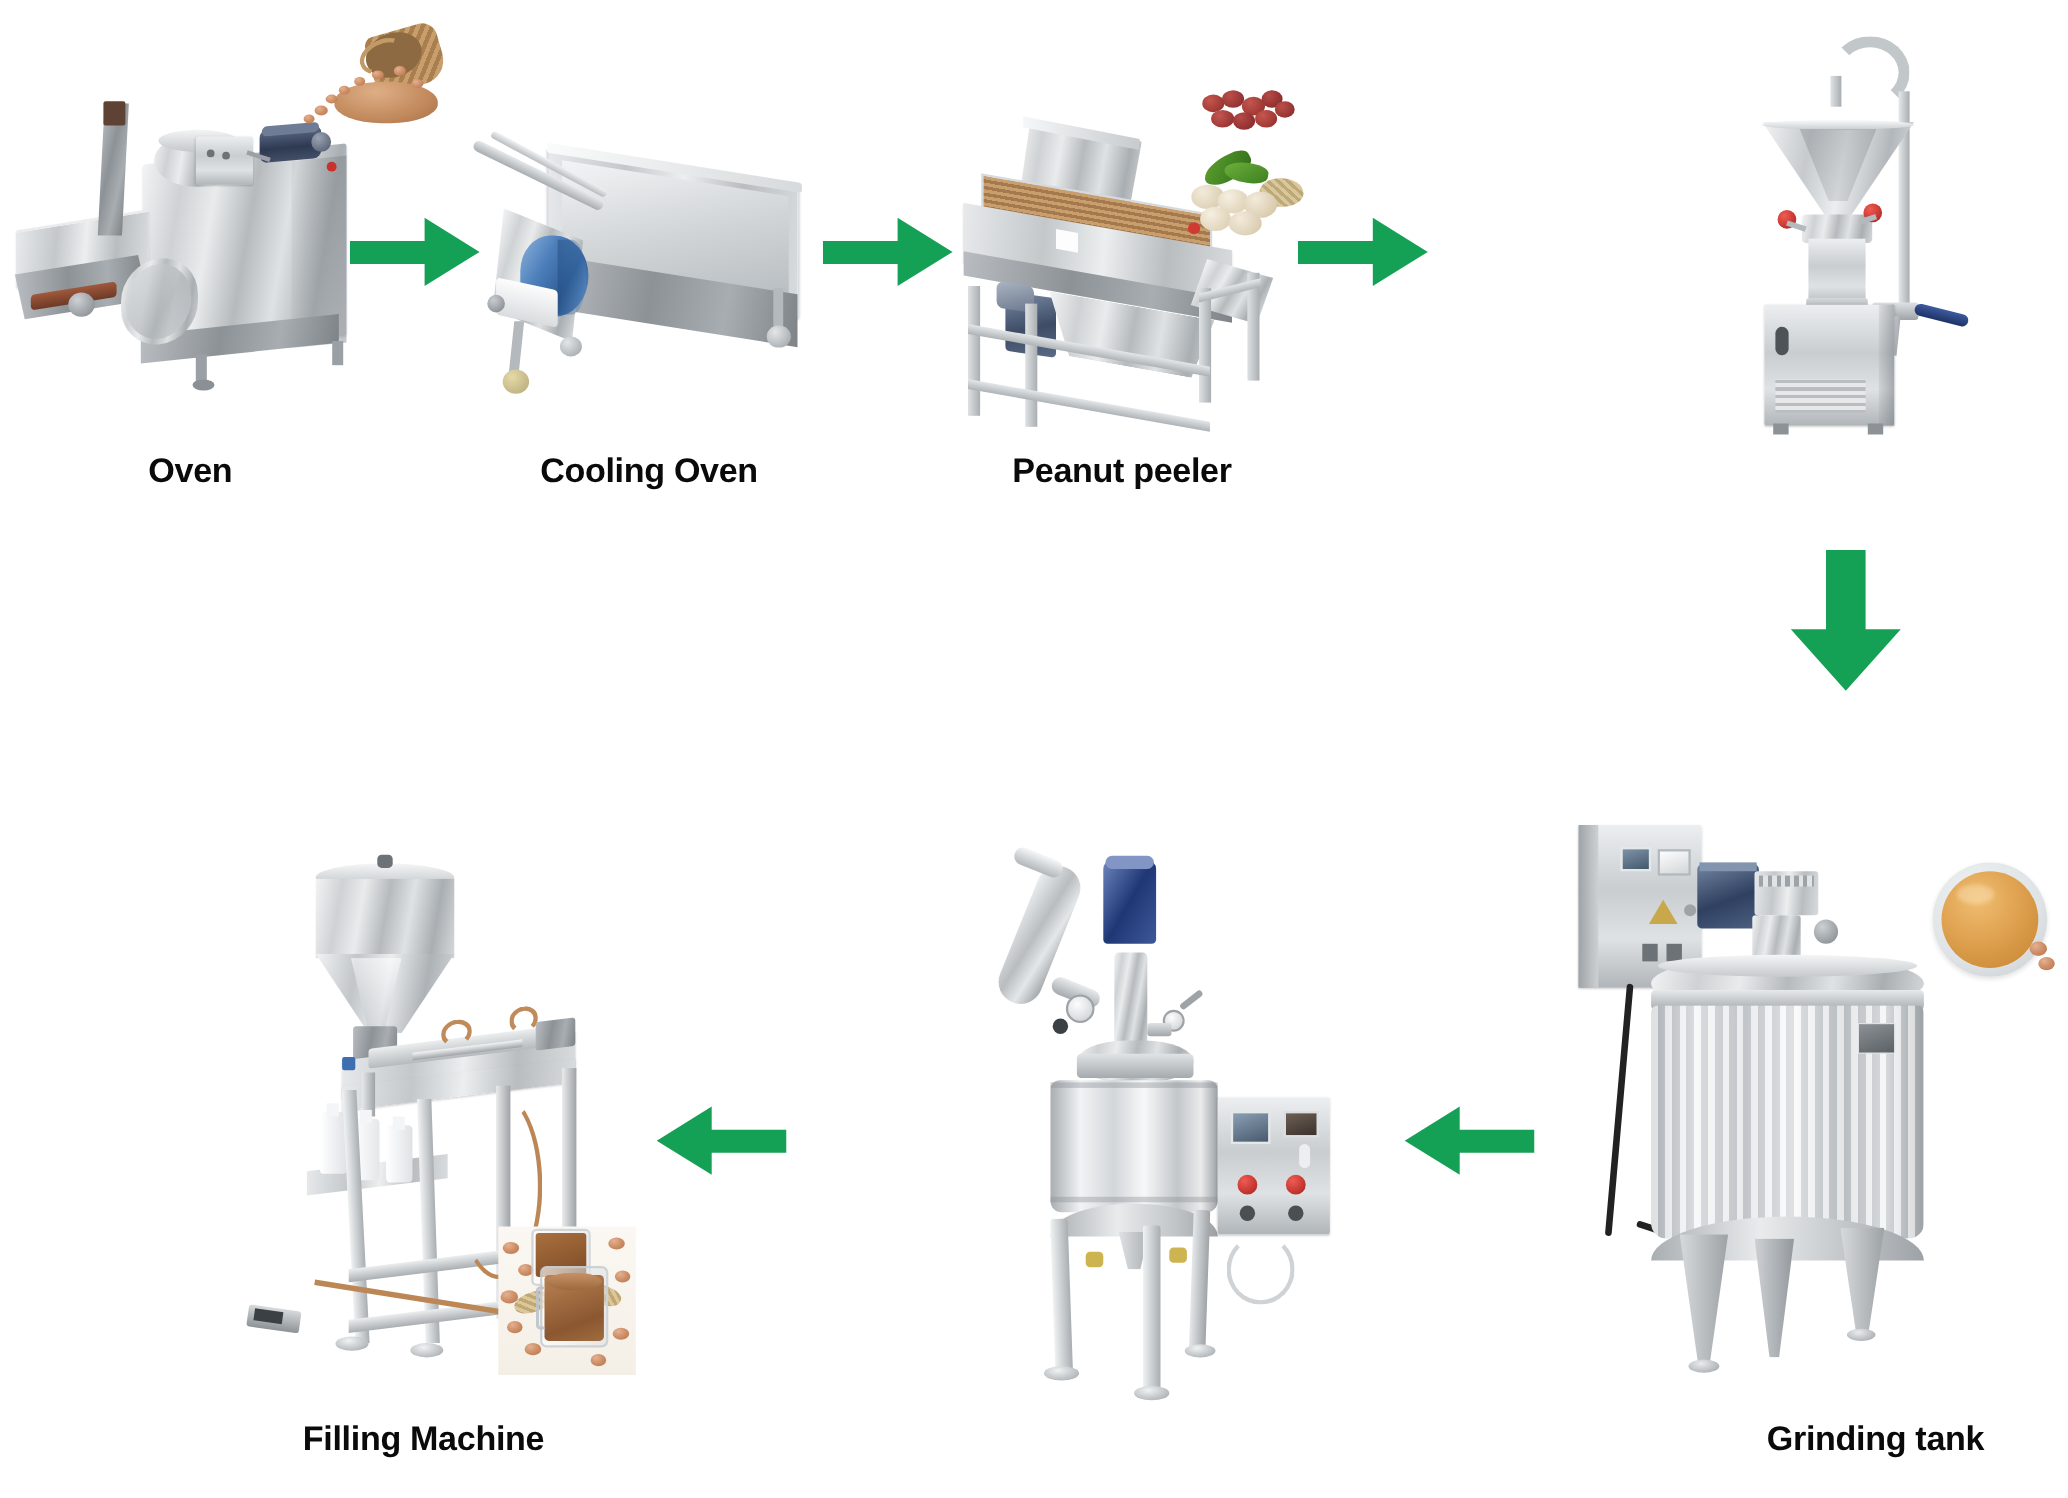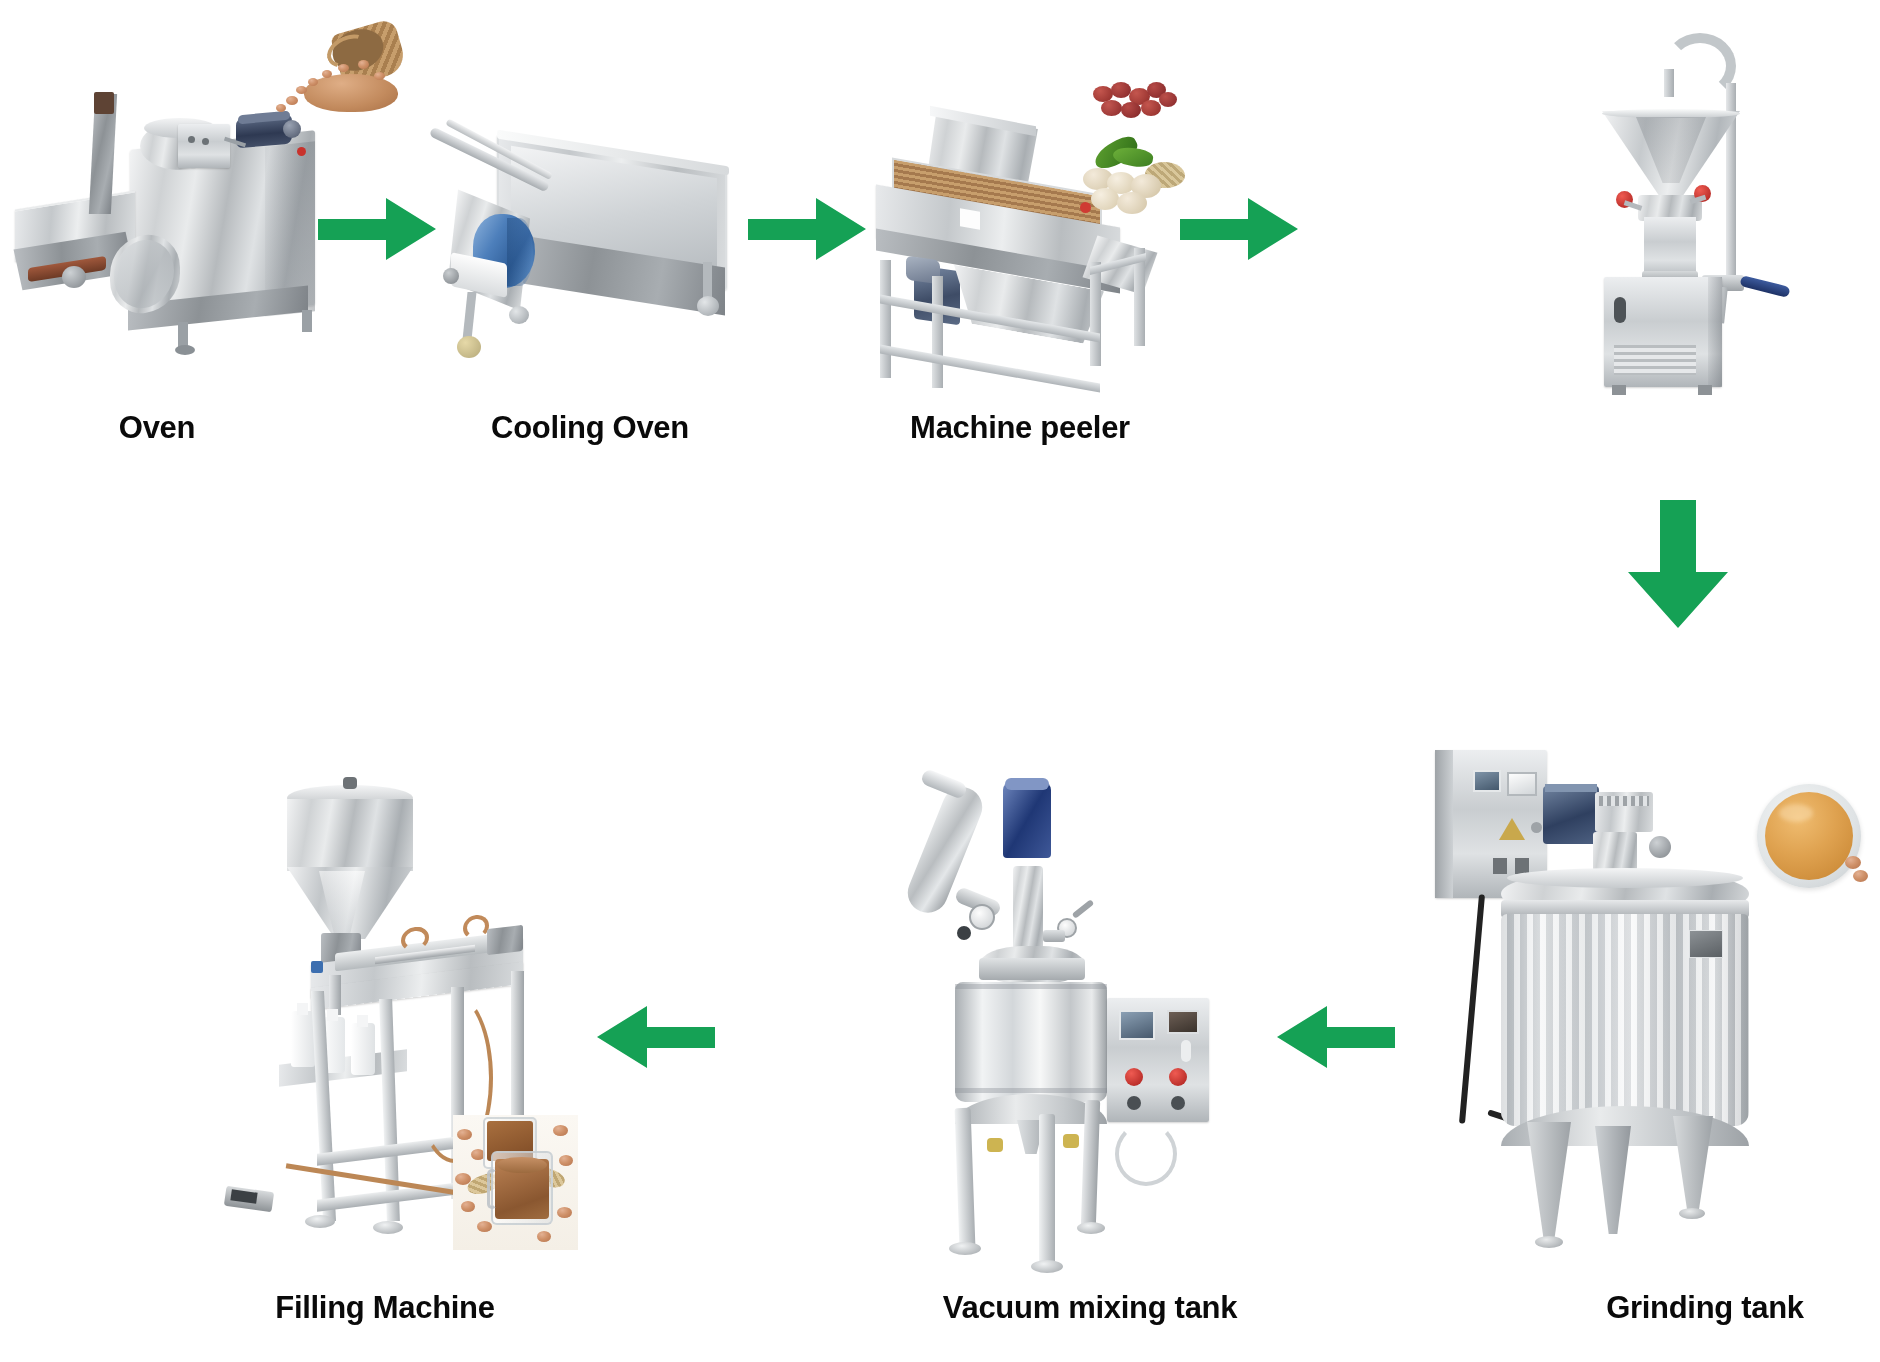--- a/index.html
+++ b/index.html
@@ -108,21 +108,21 @@
       <div class="peanut" style="left:34px;top:74px;width:11px;height:8px;"></div>
       <div class="peanut" style="left:46px;top:66px;width:10px;height:8px;"></div>
       <div class="peanut" style="left:24px;top:84px;width:12px;height:9px;"></div>
       <div class="peanut" style="left:60px;top:58px;width:10px;height:8px;"></div>
       <div class="peanut" style="left:76px;top:52px;width:11px;height:8px;"></div>
       <div class="peanut" style="left:96px;top:48px;width:11px;height:9px;"></div>
       <div class="peanut" style="left:112px;top:60px;width:11px;height:8px;"></div>
       <div class="peanut" style="left:14px;top:92px;width:10px;height:8px;"></div>
     </div>
   </div>
-  <div class="caption" style="left:32px;top:410px;width:250px;">Oven</div>
+  <div class="caption" style="left:48px;top:410px;width:250px;">Oven</div>
 
   <div class="arrow" style="left:318px;top:192px;width:120px;height:75px;">
     <svg viewBox="0 0 120 75" preserveAspectRatio="none" aria-hidden="true">
       <polygon points="0,27 68,27 68,6 118,37 68,68 68,48 0,48" fill="#15a155"></polygon>
     </svg>
   </div>
 
   <div class="node" style="left:425px;top:110px;width:320px;height:290px;">
     <div class="node-img">
 
@@ -214,21 +214,21 @@
         <div style="position:absolute;left:34px;top:6px;width:40px;height:18px;border-radius:60% 40% 50% 50%;background:linear-gradient(140deg,#6fb23b,#3b7d20);transform:rotate(10deg);"></div>
         <div style="position:absolute;left:66px;top:20px;width:40px;height:26px;border-radius:50% 55% 50% 50%;background:repeating-linear-gradient(42deg,#d9c79b 0 3px,#bda878 3px 6px);"></div>
         <div style="position:absolute;left:4px;top:26px;width:30px;height:22px;border-radius:50%;background:radial-gradient(circle at 35% 30%,#f3eada,#d2c4a5);"></div>
         <div style="position:absolute;left:28px;top:30px;width:28px;height:22px;border-radius:50%;background:radial-gradient(circle at 35% 30%,#f6efe1,#d7c9aa);"></div>
         <div style="position:absolute;left:52px;top:32px;width:30px;height:24px;border-radius:50%;background:radial-gradient(circle at 35% 30%,#f3eada,#cfc09f);"></div>
         <div style="position:absolute;left:12px;top:46px;width:28px;height:22px;border-radius:50%;background:radial-gradient(circle at 35% 30%,#f6efe1,#d7c9aa);"></div>
         <div style="position:absolute;left:38px;top:50px;width:30px;height:22px;border-radius:50%;background:radial-gradient(circle at 35% 30%,#f3eada,#d2c4a5);"></div>
       </div>
     </div>
   </div>
-  <div class="caption" style="left:855px;top:410px;width:330px;">Machine peeler</div>
+  <div class="caption" style="left:855px;top:410px;width:330px;">Peanut peeler</div>
 
   <div class="arrow" style="left:1180px;top:192px;width:120px;height:75px;">
     <svg viewBox="0 0 120 75" preserveAspectRatio="none" aria-hidden="true">
       <polygon points="0,27 68,27 68,6 118,37 68,68 68,48 0,48" fill="#15a155"></polygon>
     </svg>
   </div>
 
   <div class="node" style="left:1580px;top:25px;width:280px;height:370px;">
     <div class="node-img">
 
@@ -384,21 +384,20 @@
 
       <div style="position:absolute;left:22px;top:338px;width:16px;height:140px;background:linear-gradient(90deg,#f0f2f3,#a9aeb2);border-radius:3px;transform:rotate(-2deg);"></div>
       <div style="position:absolute;left:104px;top:344px;width:16px;height:152px;background:linear-gradient(90deg,#f0f2f3,#a9aeb2);border-radius:3px;"></div>
       <div style="position:absolute;left:148px;top:330px;width:15px;height:128px;background:linear-gradient(90deg,#e6e8ea,#9ea3a7);border-radius:3px;transform:rotate(2deg);"></div>
 
       <div style="position:absolute;left:14px;top:472px;width:32px;height:13px;border-radius:50%;background:radial-gradient(ellipse at 40% 30%,#f0f2f3,#9ea3a7);"></div>
       <div style="position:absolute;left:96px;top:490px;width:32px;height:13px;border-radius:50%;background:radial-gradient(ellipse at 40% 30%,#f0f2f3,#9ea3a7);"></div>
       <div style="position:absolute;left:142px;top:452px;width:28px;height:12px;border-radius:50%;background:radial-gradient(ellipse at 40% 30%,#f0f2f3,#9ea3a7);"></div>
     </div>
   </div>
-  <div class="caption" style="left:890px;top:1290px;width:400px;">Vacuum mixing tank</div>
 
   <div class="arrow" style="left:595px;top:1000px;width:120px;height:75px;">
     <svg viewBox="0 0 120 75" preserveAspectRatio="none" aria-hidden="true">
       <polygon points="120,27 52,27 52,6 2,37 52,68 52,48 120,48" fill="#15a155"></polygon>
     </svg>
   </div>
 
   <div class="node" style="left:225px;top:775px;width:340px;height:510px;">
     <div class="node-img">
 

